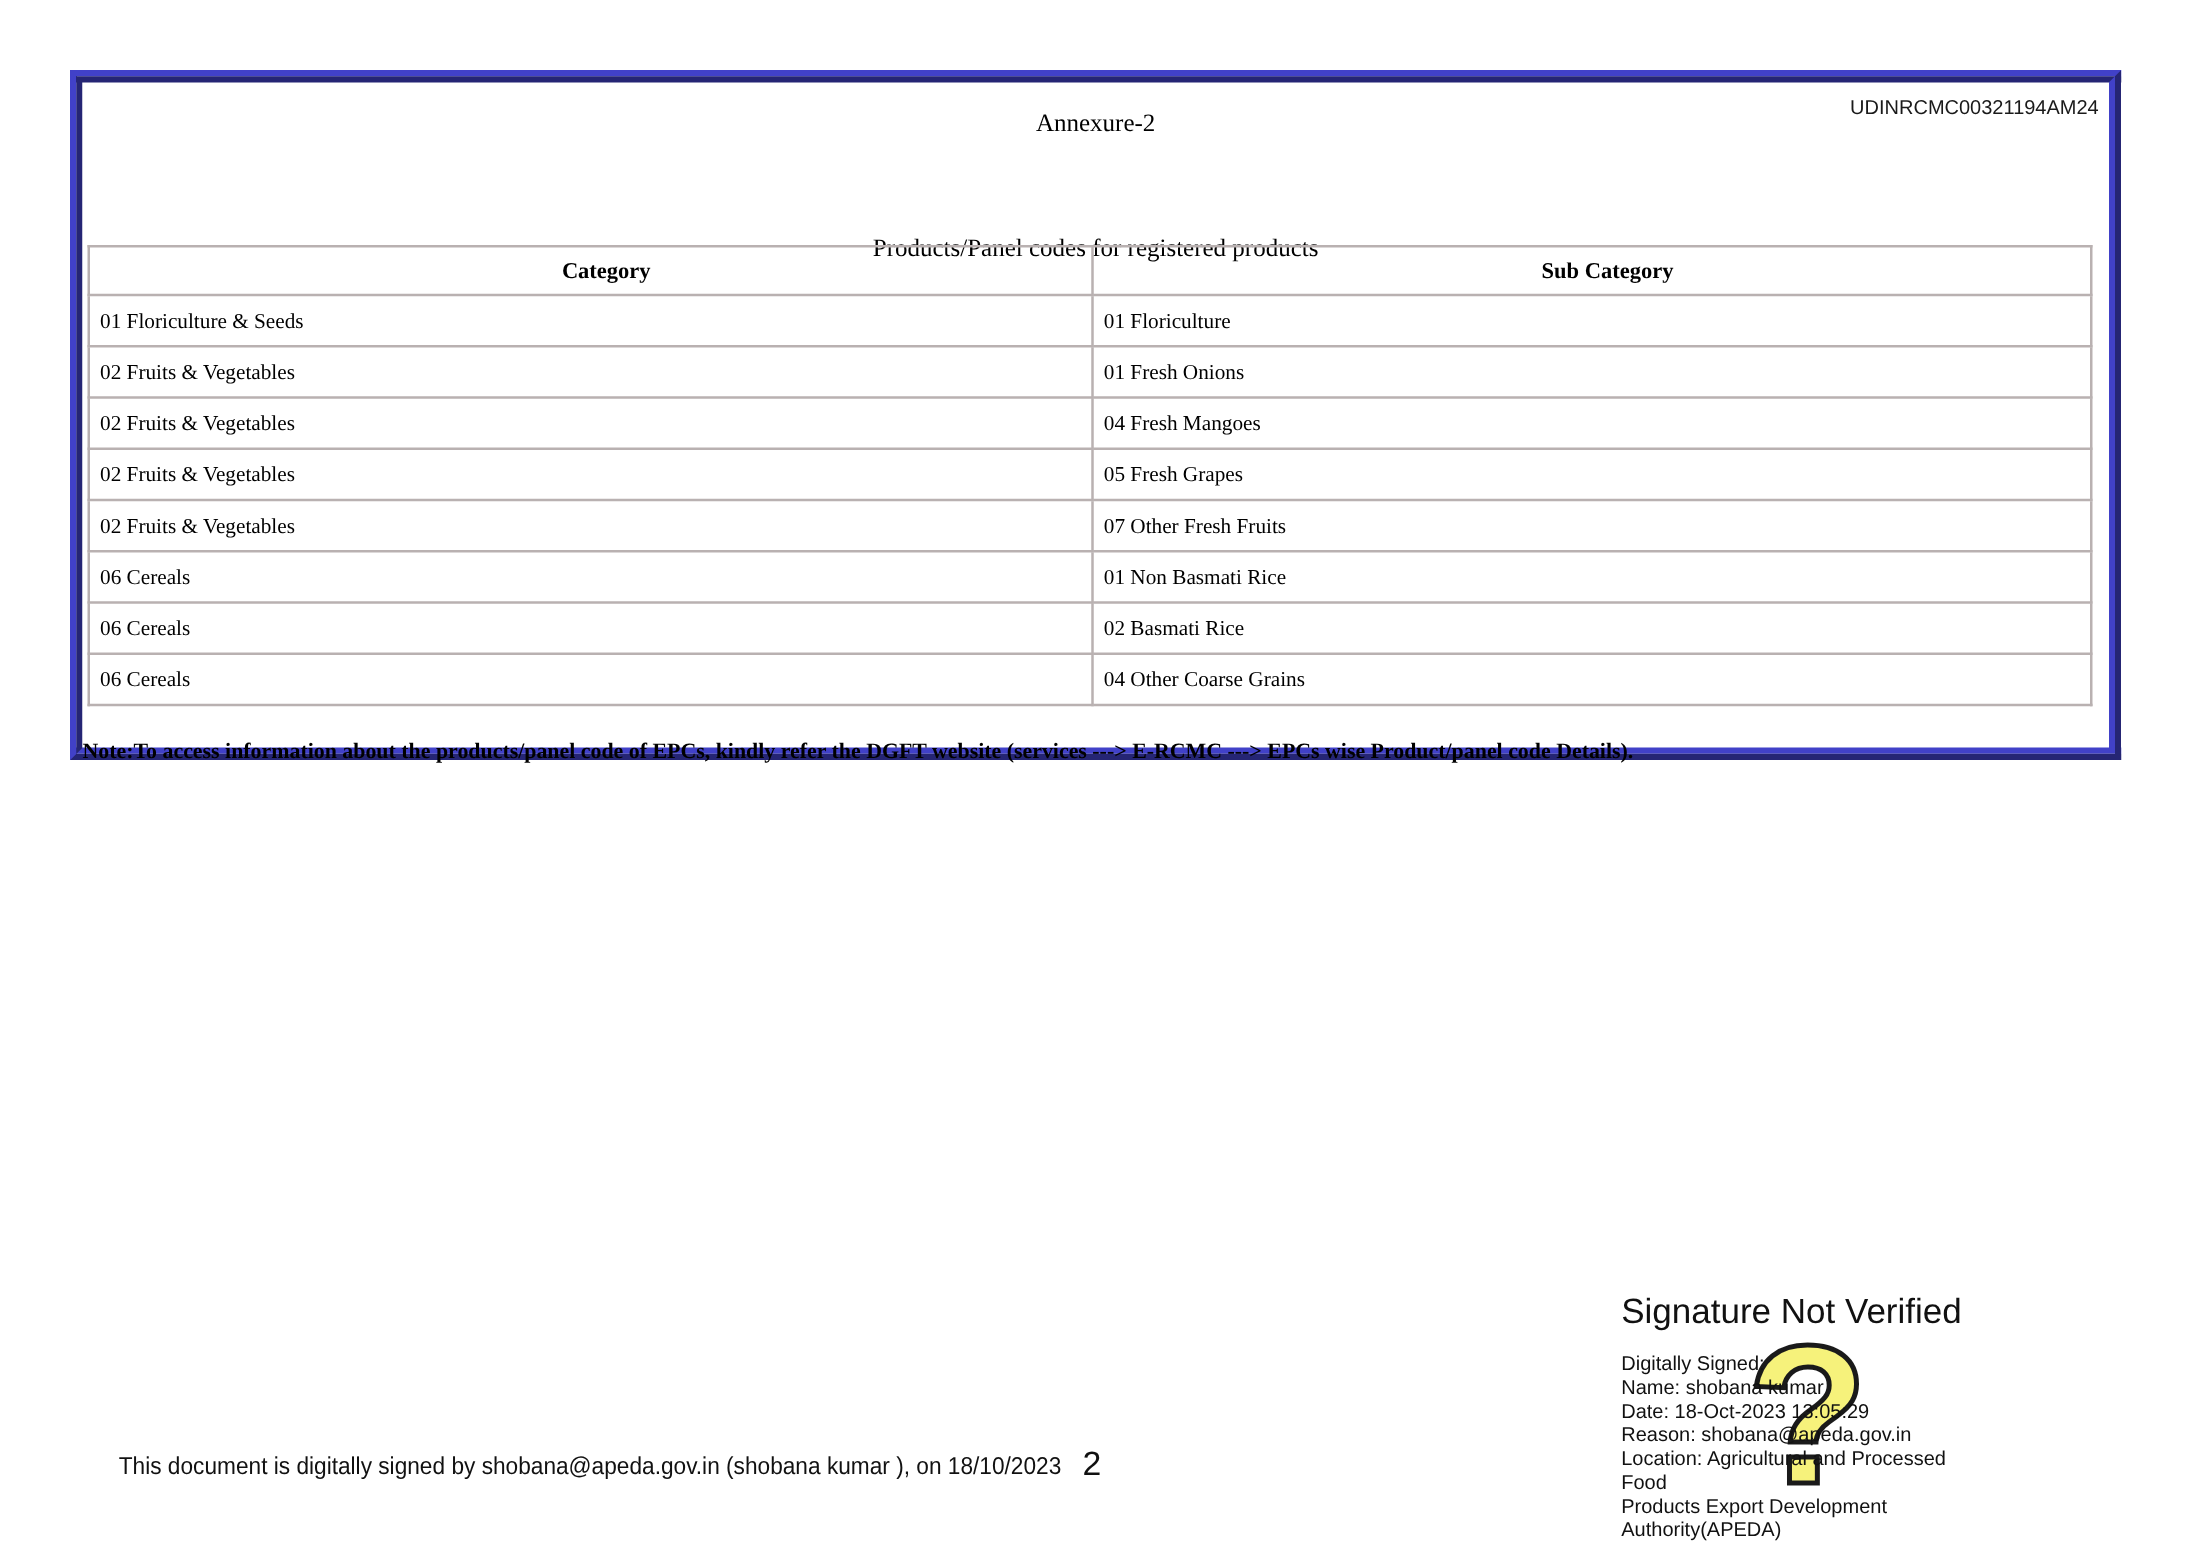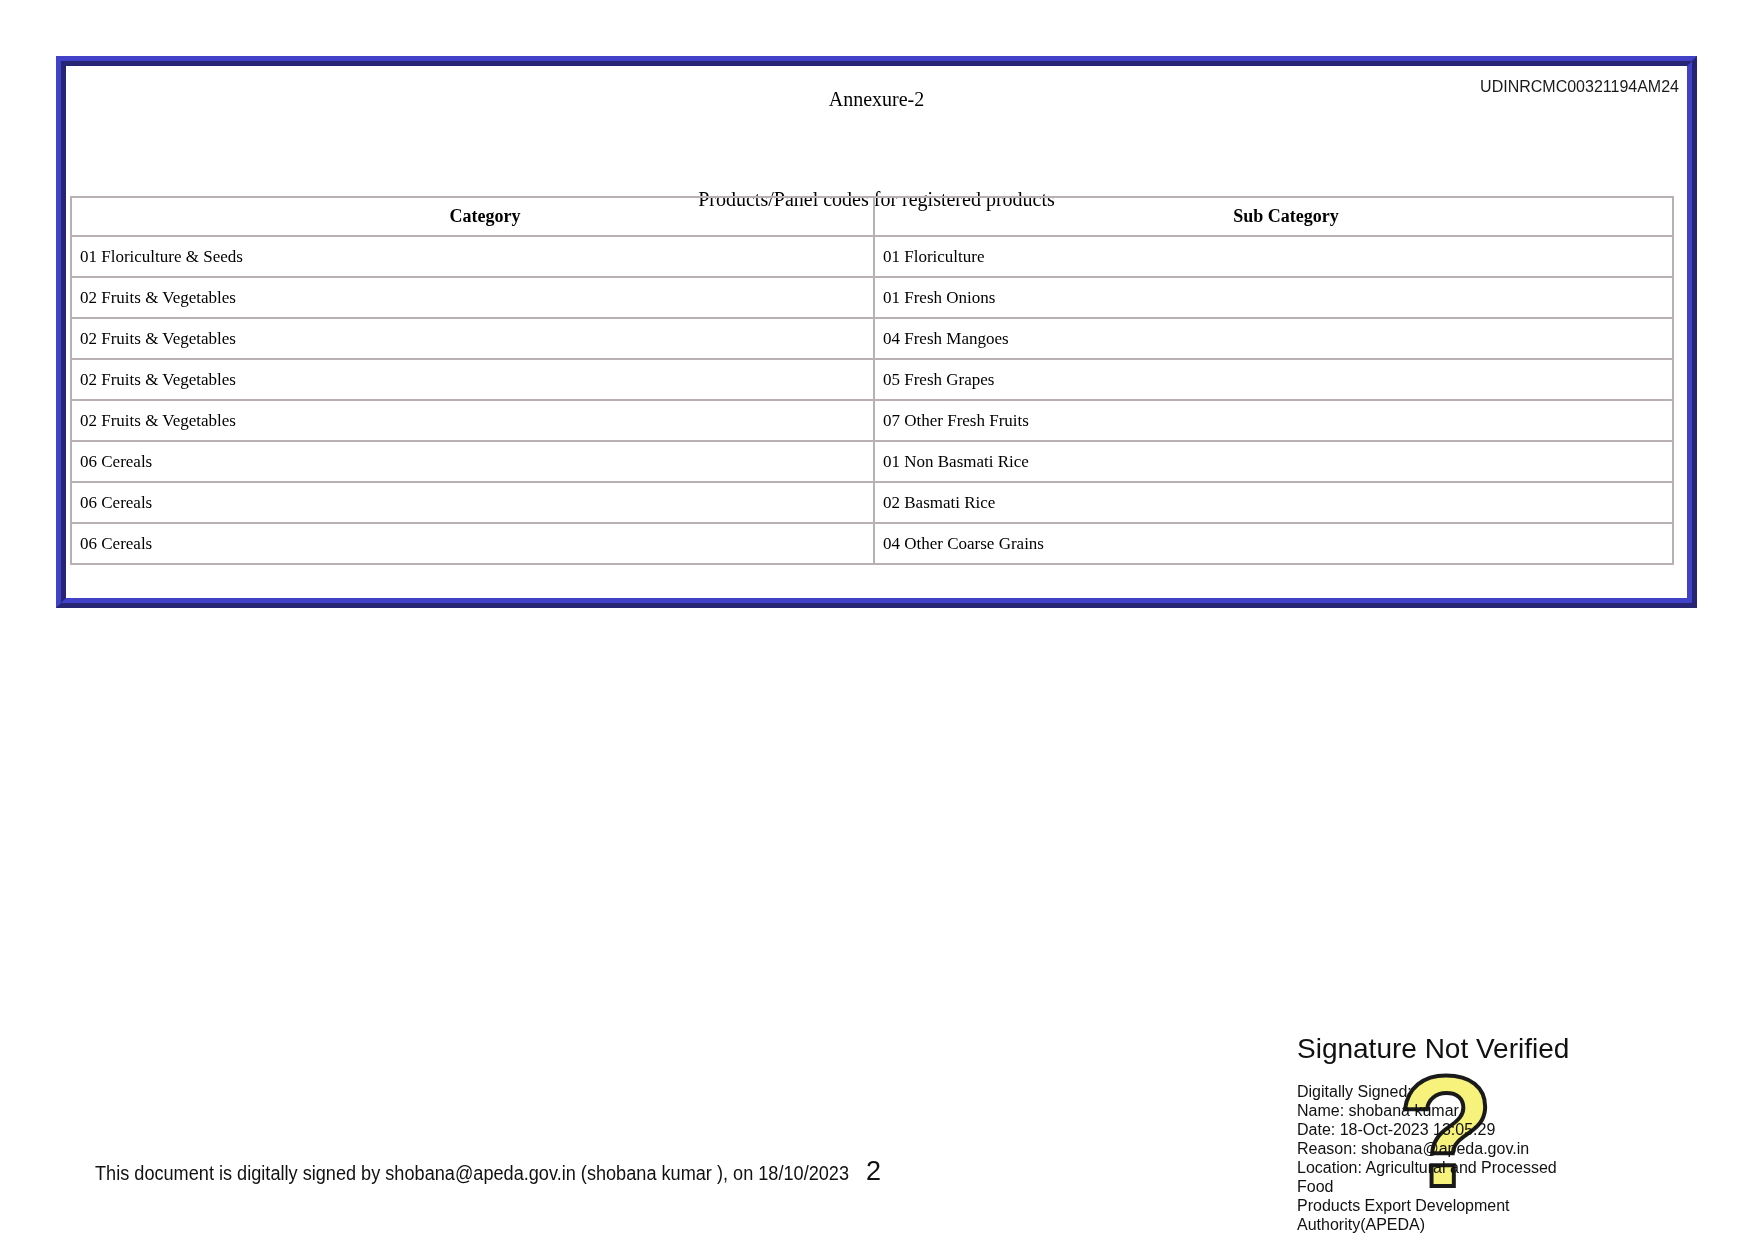--- a/index.html
+++ b/index.html
@@ -167,20 +167,21 @@
         <td>06 Cereals</td>
         <td>02 Basmati Rice</td>
       </tr>
       <tr>
         <td>06 Cereals</td>
         <td>04 Other Coarse Grains</td>
       </tr>
     </tbody>
   </table>
 
+  <div class="note">Note:To access information about the products/panel code of EPCs, kindly refer the DGFT website (services ---&gt; E-RCMC ---&gt; EPCs wise Product/panel code Details).</div>
 </div>
 
 <svg class="sig-qmark" viewBox="0 0 116 176" aria-hidden="true">
   <text x="58" y="146" text-anchor="middle" font-family="Liberation Sans, sans-serif" font-weight="bold" font-size="158" fill="#f6f27b" stroke="#1a1a1a" stroke-width="4">?</text>
 </svg>
 <div class="sig-status">Signature Not Verified</div>
 <div class="sig-details">
   <div>Digitally Signed:</div>
   <div>Name: shobana kumar</div>
   <div>Date: 18-Oct-2023 13:05:29</div>

